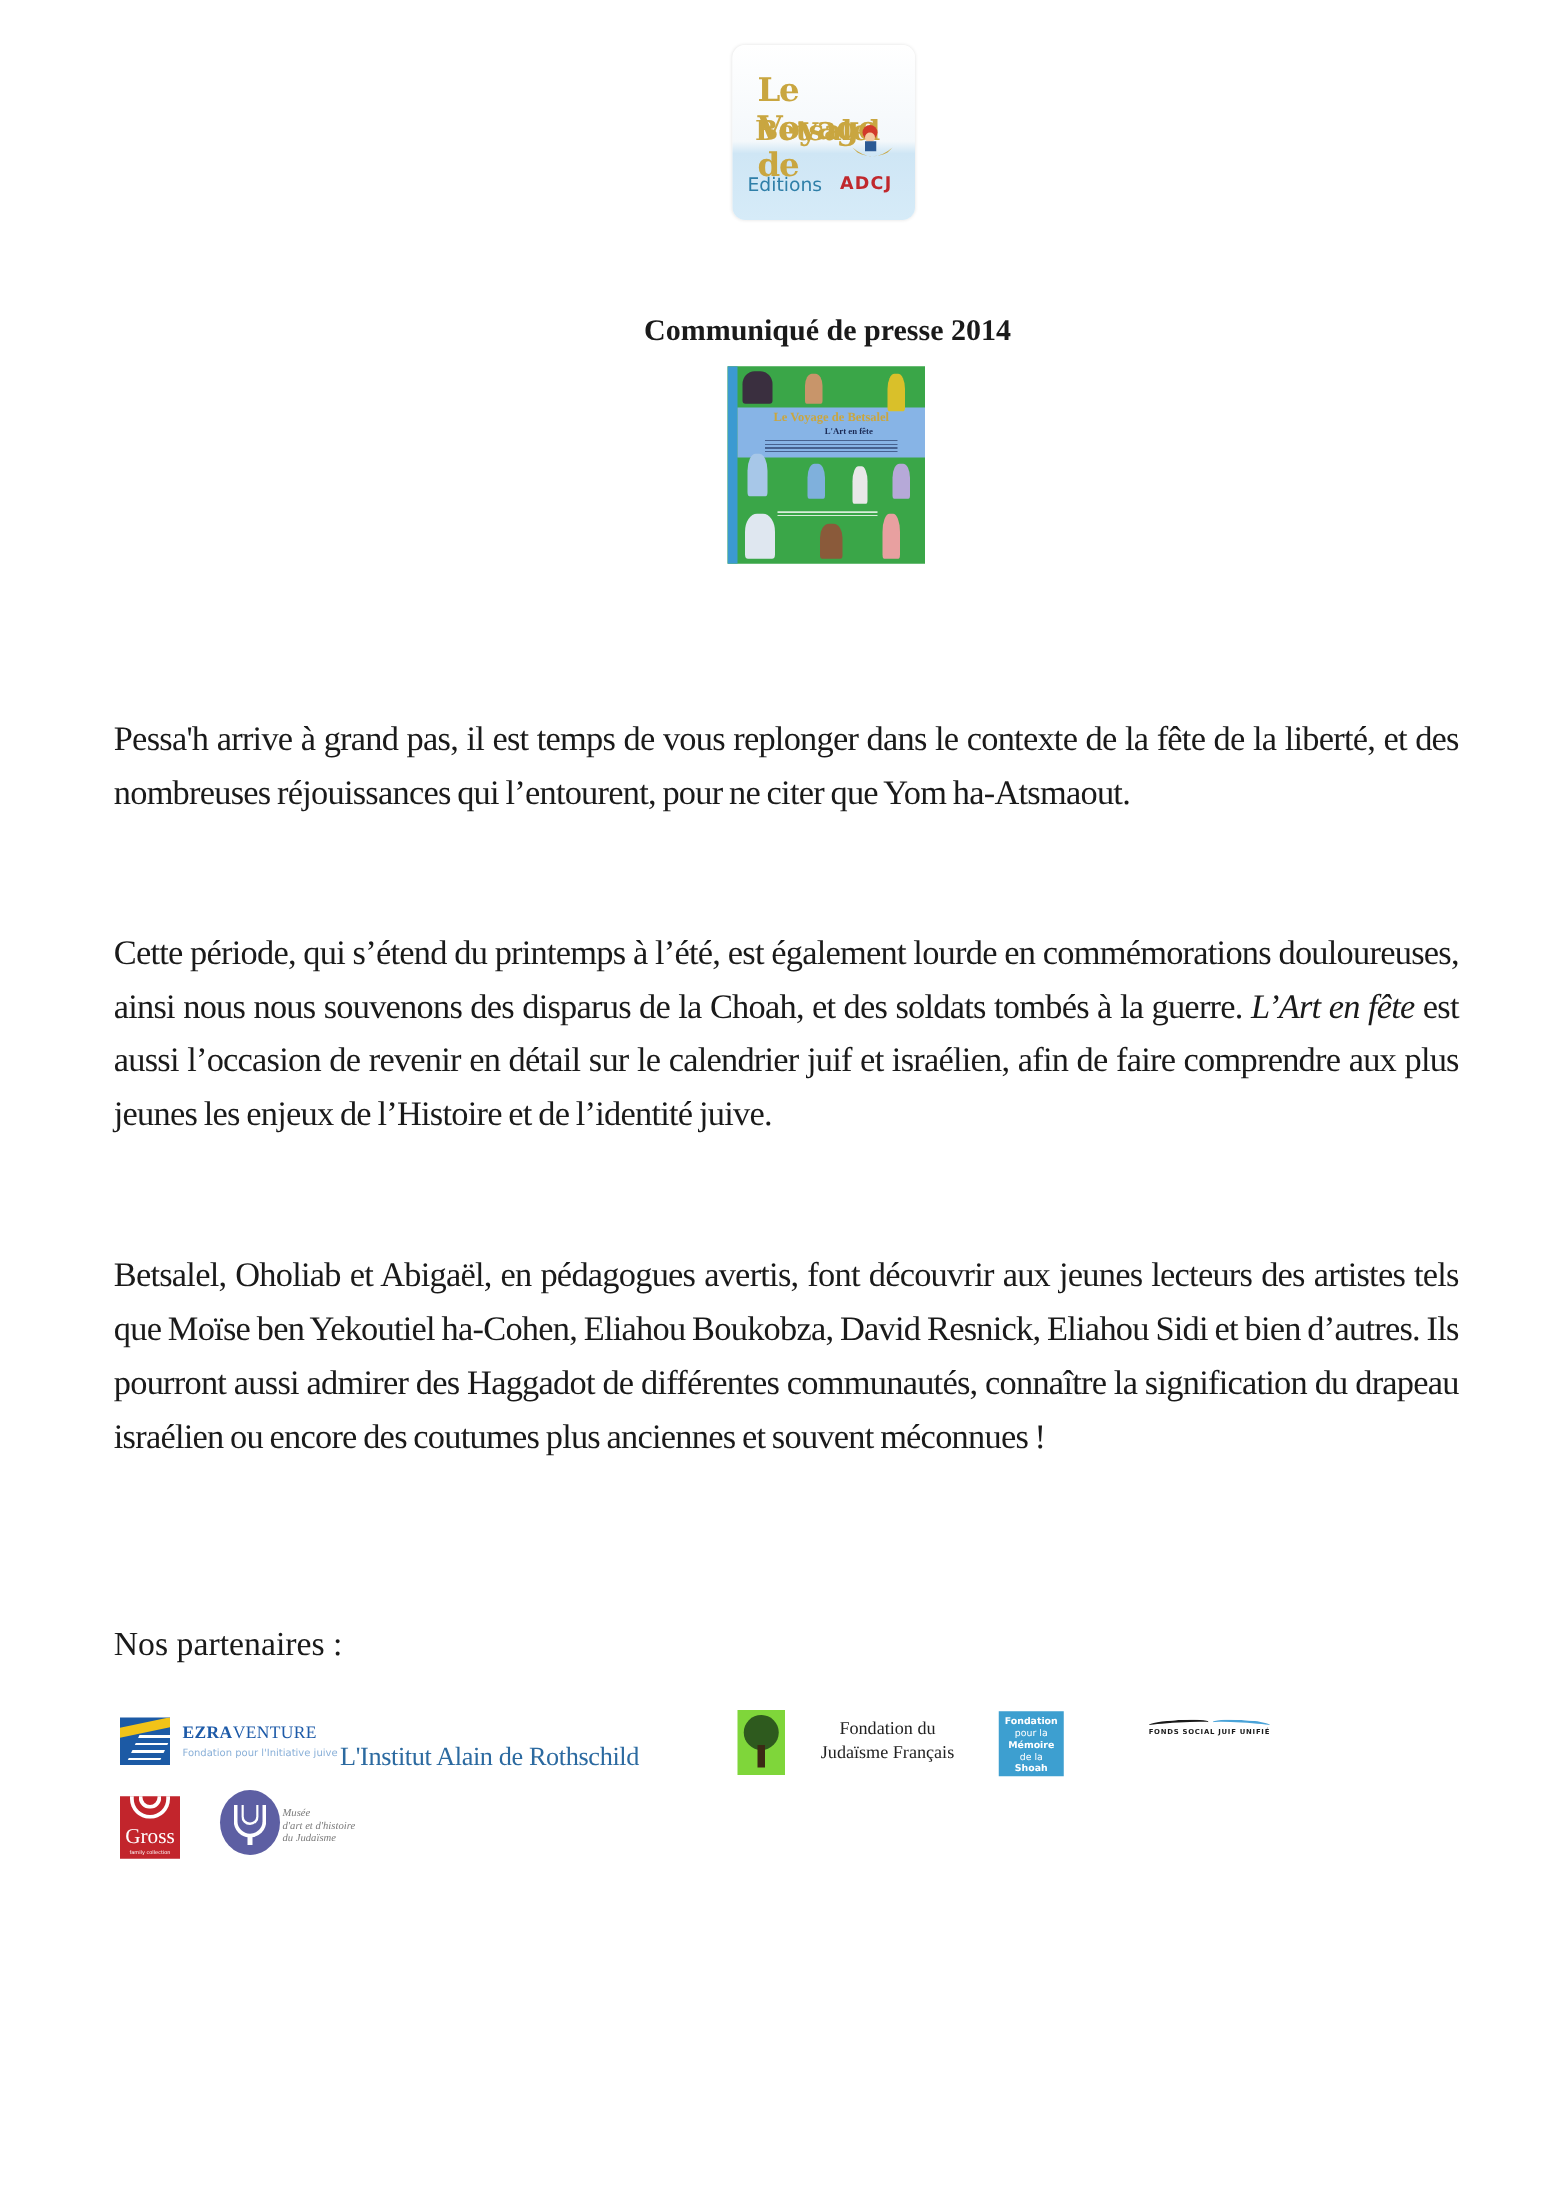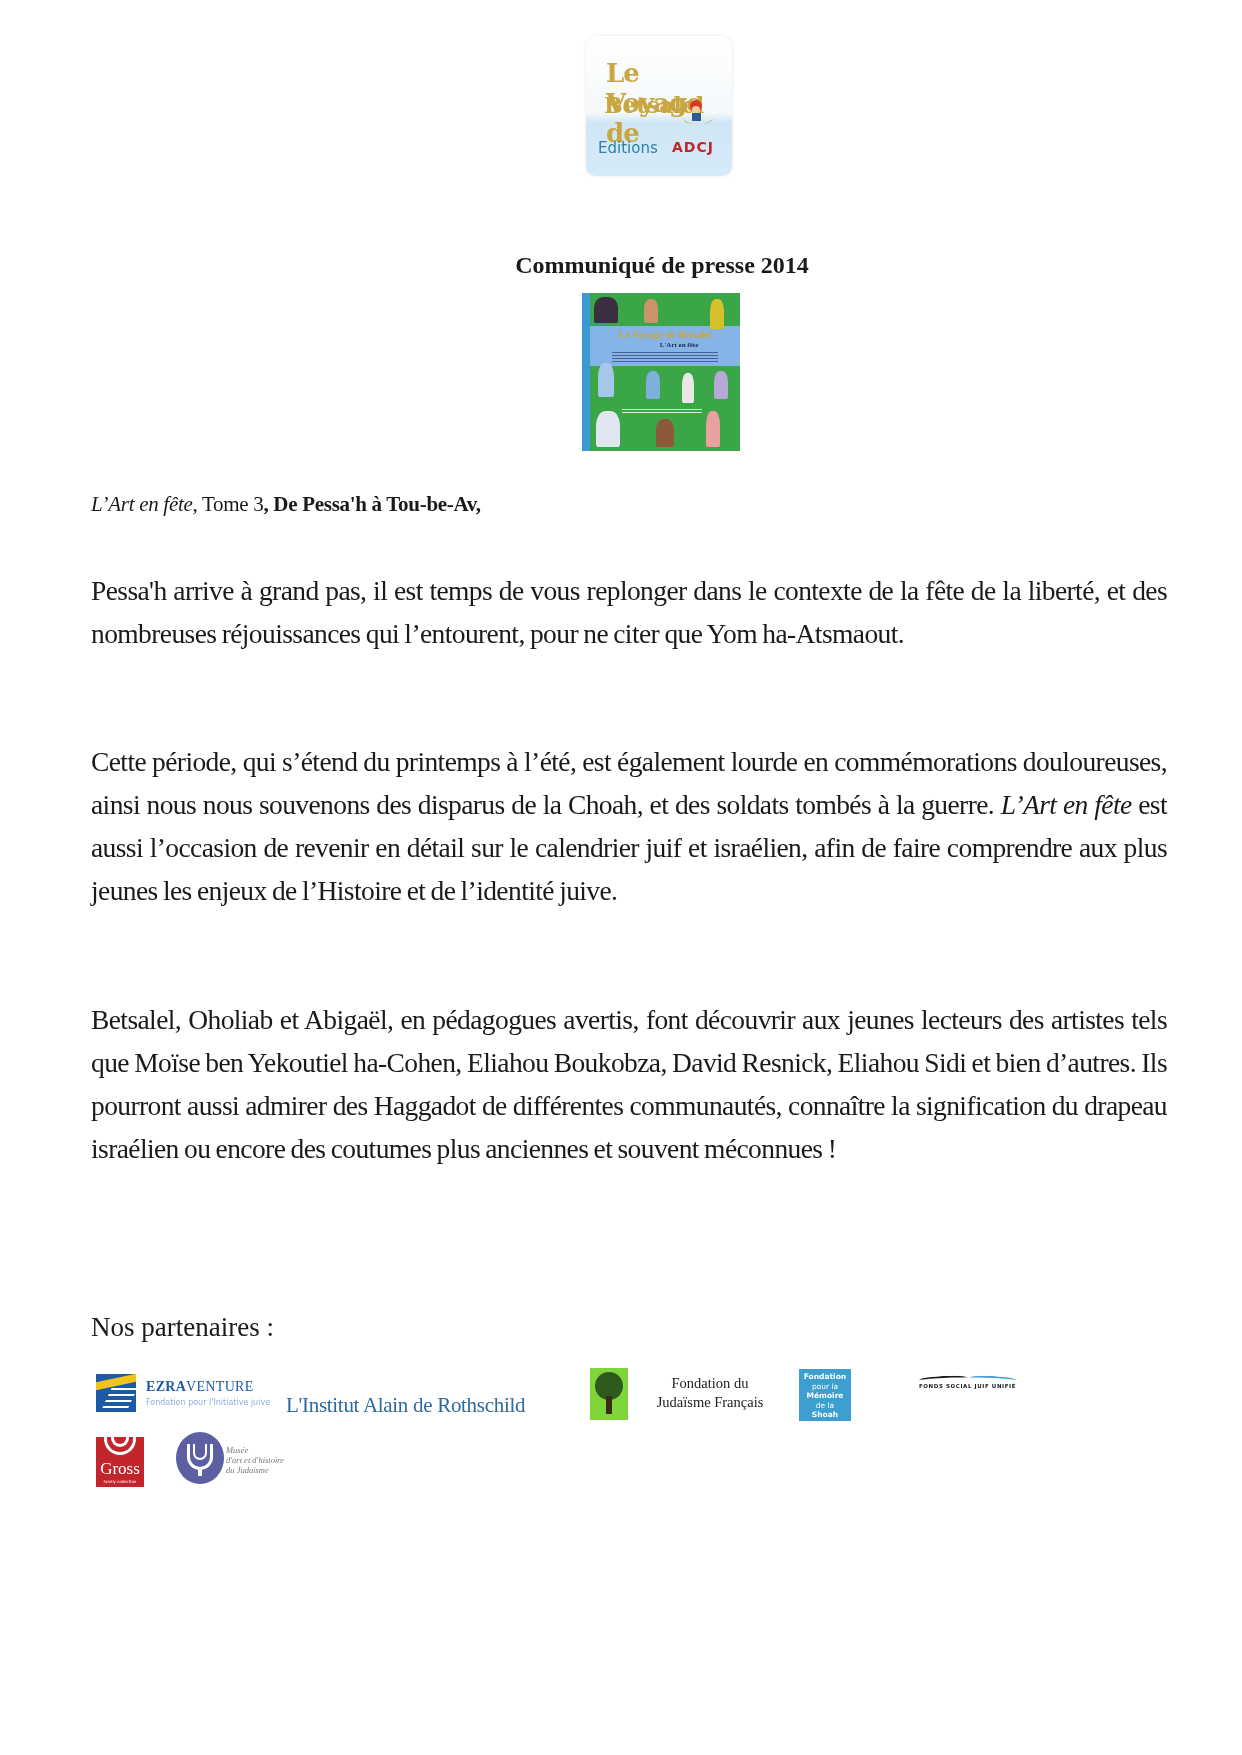--- a/index.html
+++ b/index.html
@@ -29,32 +29,32 @@
   #ref { left:91px; top:487px; font-size:21px; line-height:34px; letter-spacing:-0.3px; }
   #ref .b { font-weight:bold; }
   #ref i { font-style:italic; }
 
   .para { position:absolute; left:91px; width:1076px; font-size:27.5px; line-height:43px; text-align:justify; letter-spacing:-0.6px; word-spacing:-1px; }
   .para i { font-style:italic; }
   #p1 { top:569px; }
   #p2 { top:740px; }
   #p3 { top:998px; }
 
-  #partners-label { left:91px; top:1300px; font-size:27px;margin-top:12px; }
+  #partners-label { left:91px; top:1300px; font-size:27px; }
 
   
   #ezra { left:96px; top:1374px; width:170px; height:40px; }
   #ezra .mark { position:absolute; left:0; top:0; width:40px; height:38px; background:#1c5aa5; overflow:hidden; }
   #ezra .mark .y { position:absolute; left:0; top:4px; width:40px; height:8px; background:#f2c318; transform:skewY(-12deg); }
   #ezra .mark .rails { position:absolute; left:10px; top:14px; width:26px; height:24px; background:repeating-linear-gradient(#ffffff 0 2px, transparent 2px 6px); transform:skewX(-25deg); }
   #ezra .name { position:absolute; left:50px; top:5px; font-family:Liberation Serif, serif; font-size:14px; color:#1d5aa8; letter-spacing:0.3px; }
   #ezra .name b { font-weight:bold; }
   #ezra .tag { position:absolute; left:50px; top:24px; font-family:"DejaVu Sans", sans-serif; font-size:8px; color:#8ab0d8; white-space:nowrap; }
 
-  #rothschild { left:286px; top:1393px; font-size:21px; color:#2c6aa0; letter-spacing:-0.3px; }
+  #rothschild { left:272px; top:1393px; font-size:21px; color:#2c6aa0; letter-spacing:-0.3px; }
 
   #fjf { left:590px; top:1368px; width:200px; height:52px; }
   #fjf .tree { position:absolute; left:0; top:0; width:38px; height:52px; background:#7fd63a; }
   #fjf .tree .crown { position:absolute; left:5px; top:4px; width:28px; height:28px; border-radius:50%; background:#2e5a1e; }
   #fjf .tree .trunk { position:absolute; left:16px; top:28px; width:6px; height:18px; background:#3b2a14; }
   #fjf .txt { position:absolute; left:50px; top:6px; width:140px; text-align:center; font-size:14.5px; line-height:19px; color:#222; font-family:"Liberation Serif", serif; }
 
   #fms { left:799px; top:1369px; width:52px; height:52px; background:#3d9fd0; color:#ffffff; font-family:"DejaVu Sans", sans-serif; font-size:7.5px; line-height:9.5px; text-align:center; padding-top:3px; box-sizing:border-box; }
   #fms .bold { font-weight:bold; }
 
@@ -108,21 +108,20 @@
   <div class="fig" style="left:64px;top:78px;width:14px;height:28px;background:#7fb0dc;"></div>
   <div class="fig" style="left:100px;top:80px;width:12px;height:30px;background:#e8e8e8;"></div>
   <div class="fig" style="left:132px;top:78px;width:14px;height:28px;background:#b6a9d8;"></div>
   <div class="fig" style="left:14px;top:118px;width:24px;height:36px;background:#dfe7f0;"></div>
   <div class="fig" style="left:74px;top:126px;width:18px;height:28px;background:#8a5a3a;"></div>
   <div class="fig" style="left:124px;top:118px;width:14px;height:36px;background:#e8a0a0;"></div>
   <div class="authors"></div>
 </div>
 
 <div id="ref" class="abs">
-  <div><i>L’Art en fête</i><span>, Tome 3</span><span class="b">, De Pessa'h à Tou-be-Av,</span></div>
 </div>
 
 <p id="p1" class="para" style="margin:0;">Pessa'h arrive à grand pas, il est temps de vous replonger dans le contexte de la fête de la liberté, et des nombreuses réjouissances qui l’entourent, pour ne citer que Yom ha-Atsmaout.</p>
 <p id="p2" class="para" style="margin:0;"><span>Cette période, qui s’étend du printemps à l’été, est également lourde en commémorations douloureuses, ainsi nous nous souvenons des disparus de la Choah, et des soldats tombés à la guerre. </span><i>L’Art en fête</i><span> est aussi l’occasion de revenir en détail sur le calendrier juif et israélien, afin de faire comprendre aux plus jeunes les enjeux de l’Histoire et de l’identité juive.</span></p>
 <p id="p3" class="para" style="margin:0;">Betsalel, Oholiab et Abigaël, en pédagogues avertis, font découvrir aux jeunes lecteurs des artistes tels que Moïse ben Yekoutiel ha-Cohen, Eliahou Boukobza, David Resnick, Eliahou Sidi et bien d’autres. Ils pourront aussi admirer des Haggadot de différentes communautés, connaître la signification du drapeau israélien ou encore des coutumes plus anciennes et souvent méconnues !</p>
 
 <div id="partners-label" class="abs">Nos partenaires :</div>
 
 <div id="ezra" class="abs">
   <div class="mark">

